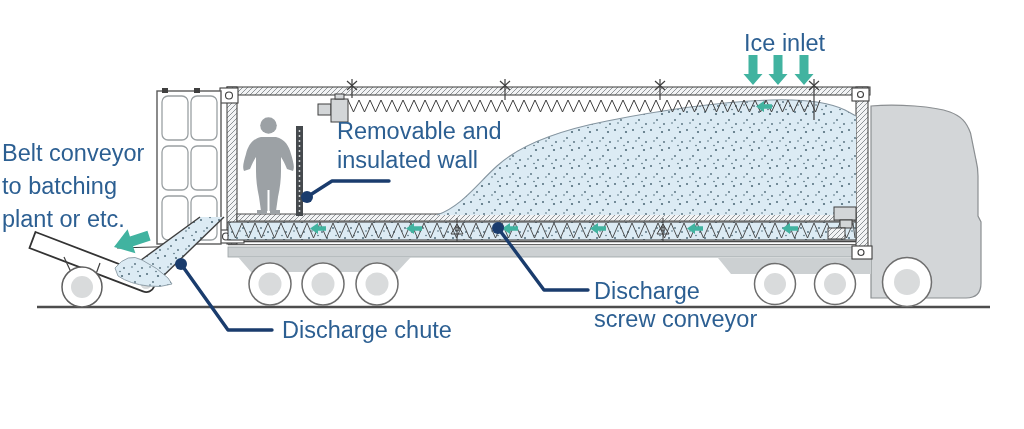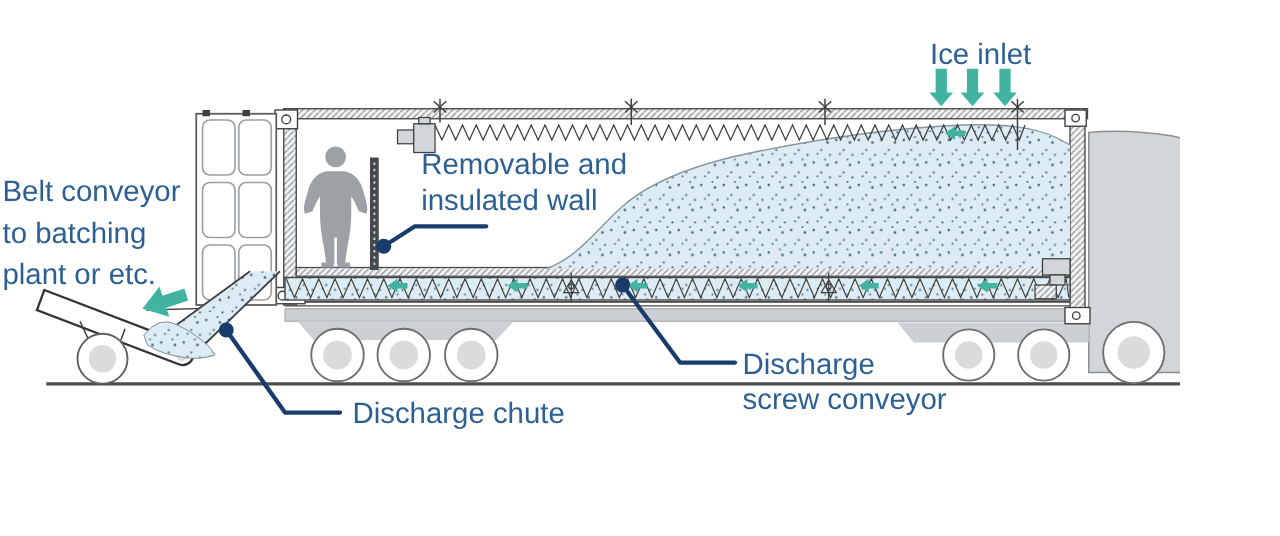--- a/index.html
+++ b/index.html
@@ -1,16 +1,16 @@
 <!DOCTYPE html>
 <html><head>
 <meta charset="utf-8">
 <style>
   html,body{margin:0;padding:0;background:#ffffff;}
-  .stage{position:relative;width:944px;height:429px;background:#ffffff;overflow:hidden;
+  .stage{position:relative;width:1024px;height:429px;background:#ffffff;overflow:hidden;
          font-family:"Liberation Sans",sans-serif;text-align:center;}
   svg{display:block;}
   text{font-family:"Liberation Sans",sans-serif;font-size:23.5px;fill:#2c5f92;}
   .leader{stroke:#1a3c6d;stroke-width:3.4;fill:none;stroke-linecap:round;stroke-linejoin:round;}
   .dot{fill:#1a3c6d;}
   .teal{fill:#41b3a0;}
   .outl{stroke:#3f3f3f;fill:none;}
 </style>
 </head>
 <body>

